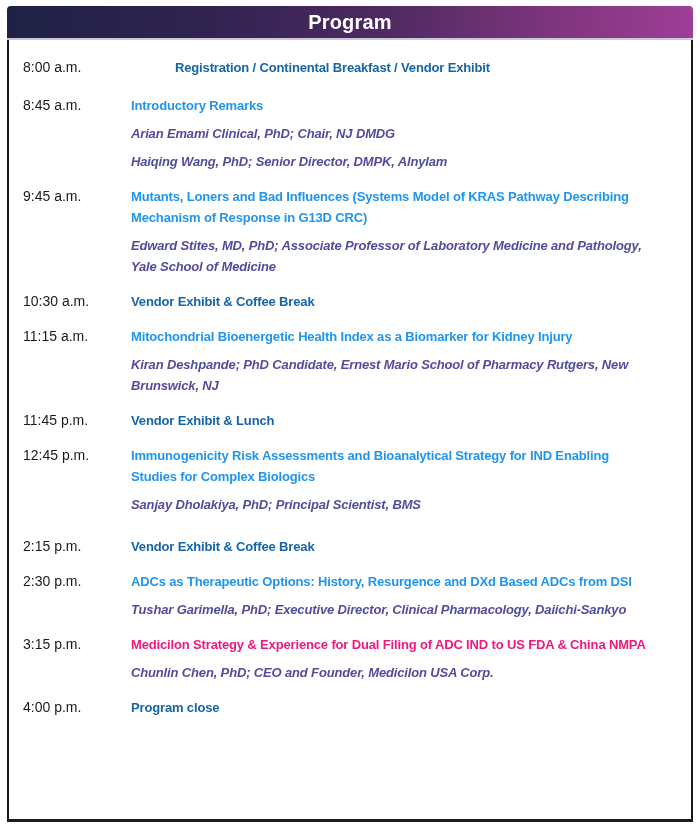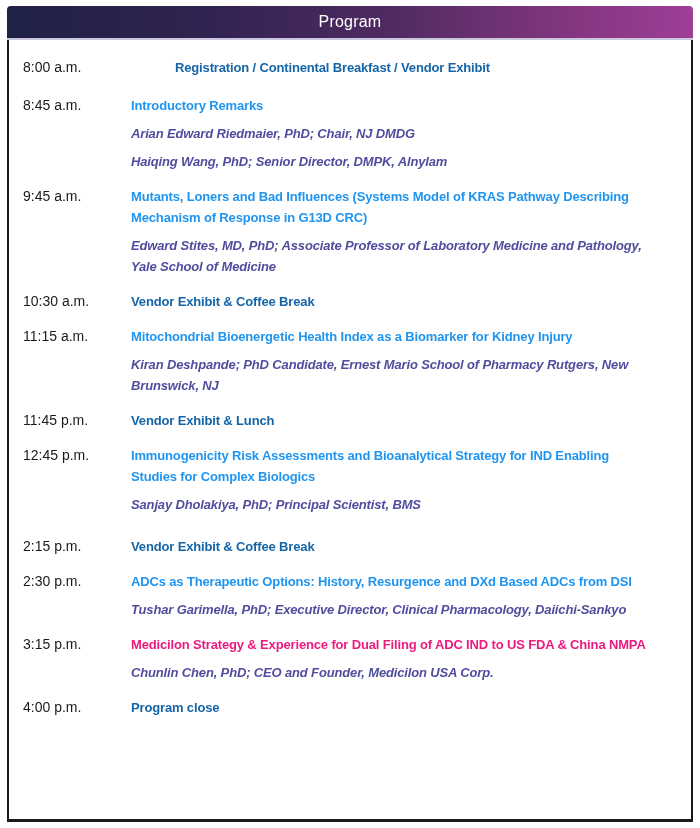--- a/index.html
+++ b/index.html
@@ -14,21 +14,21 @@
   }
   .header {
     height:34px;
     box-sizing:border-box;
     background:linear-gradient(90deg,#1F2145 0%, #312351 30%, #4E2A61 55%, #83367F 82%, #9E3E97 100%);
     border-radius:4px 4px 0 0;
     border-bottom:2px solid #c9c6de;
     display:flex; align-items:center; justify-content:center;
   }
   .header-title {
-    color:#ffffff; font-weight:normal; font-size:16px; letter-spacing:0.2px;
+    color:#ffffff; font-weight:bold; font-size:20px; letter-spacing:0.2px;
   }
   .box {
     box-sizing:border-box;
     height:782px;
     border:2px solid #1b1b1b;
     border-top:none;
     border-bottom-width:3px;
     padding:17px 0 0 14px;
     overflow:hidden;
   }
@@ -68,21 +68,21 @@
 
     <div class="row entry tight">
       <div class="time">8:45 a.m.</div>
       <div class="content t-session">
         <div class="line">Introductory Remarks</div>
       </div>
     </div>
     <div class="row speaker-row">
       <div class="time"></div>
       <div class="content t-speaker">
-        <div class="line">Arian Edward Riedmaier, PhD; Chair, NJ DMDG</div>
+        <div class="line">Arian Emami Clinical, PhD; Chair, NJ DMDG</div>
       </div>
     </div>
 
     <div class="row speaker-row">
       <div class="time"></div>
       <div class="content t-speaker">
         <div class="line">Haiqing Wang, PhD; Senior Director, DMPK, Alnylam</div>
       </div>
     </div>
 

